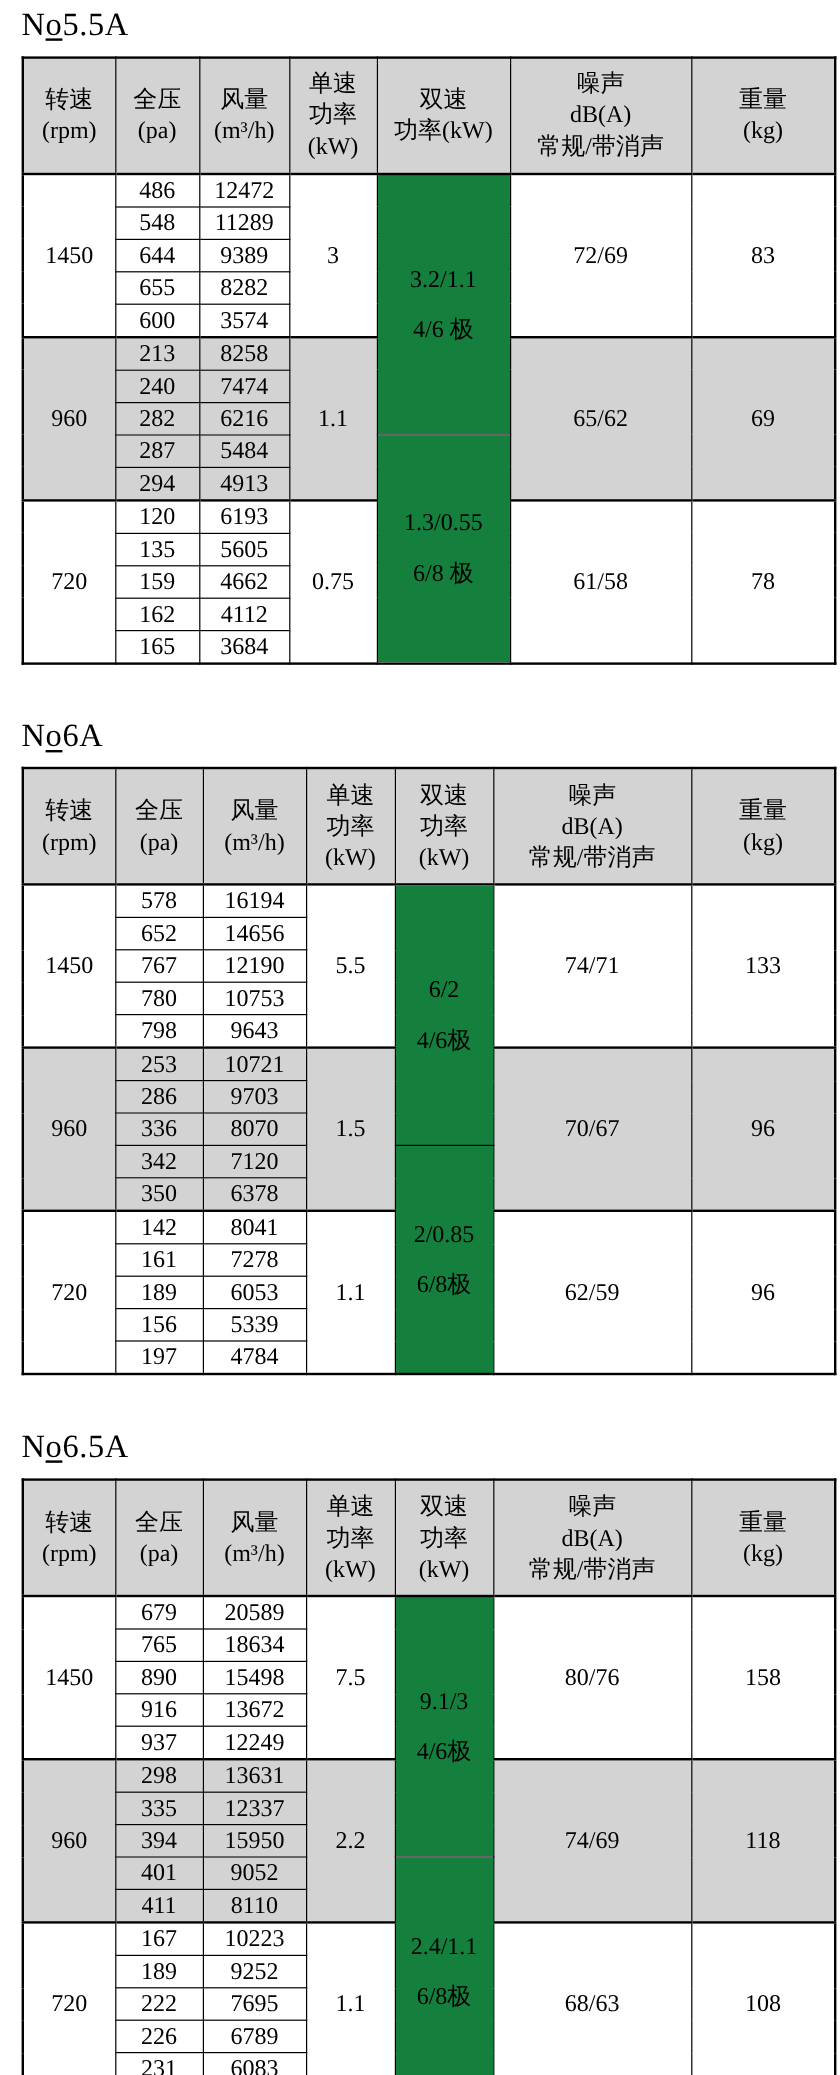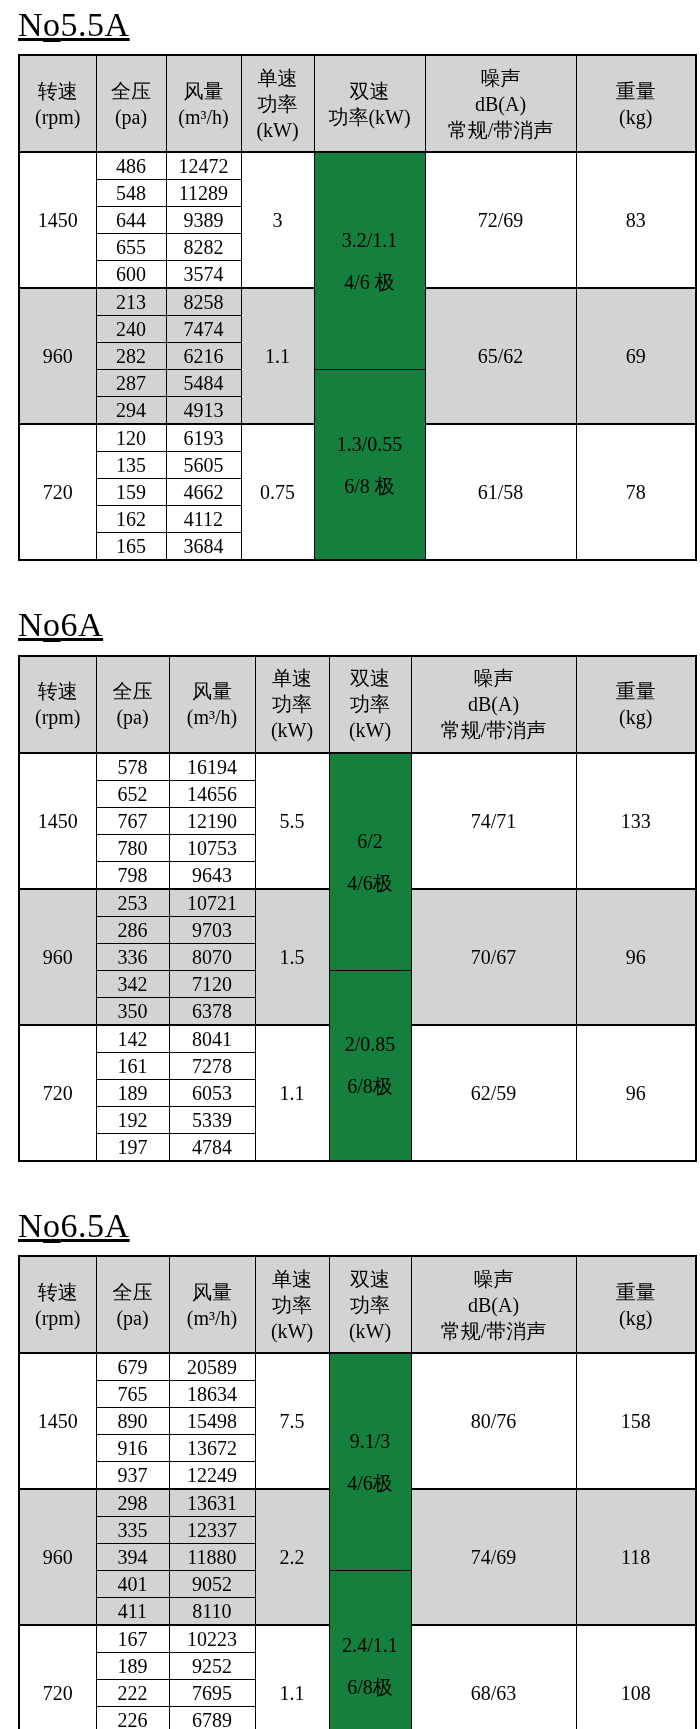--- a/index.html
+++ b/index.html
@@ -4,25 +4,24 @@
 <style>
   html, body { margin:0; padding:0; background:#ffffff; }
   body {
     width:700px;
     font-family:"Liberation Serif","DejaVu Serif",serif;
     color:#000;
     -webkit-font-smoothing:antialiased;
   }
   .wrap { padding:6px 5px 30px 18px; }
   .tbl-title {
-    font-size:34px;
+    font-size:27px;
     line-height:1.1;
     margin:0 0 11px 0;
     letter-spacing:0.5px;
-    text-decoration:underline;
   }
   .tbl-title.later { margin-top:45px; }
   .tbl-title .no-o { text-decoration:underline; text-underline-offset:3px; }
   table.spec {
     border-collapse:collapse;
     table-layout:fixed;
     width:677px;
     border:2px solid #000;
   }
   table.spec th, table.spec td {
@@ -301,21 +300,21 @@
           </tr>
           <tr>
             <td>161</td>
             <td>7278</td>
           </tr>
           <tr>
             <td>189</td>
             <td>6053</td>
           </tr>
           <tr>
-            <td>192</td>
+            <td>156</td>
             <td>5339</td>
           </tr>
           <tr>
             <td>197</td>
             <td>4784</td>
           </tr>
         </tbody>
       </table>
     </div>
 
@@ -402,21 +401,21 @@
             <td rowspan="5" class="shaded">2.2</td>
             <td rowspan="5" class="shaded">74/69</td>
             <td rowspan="5" class="shaded">118</td>
           </tr>
           <tr>
             <td class="shaded">335</td>
             <td class="shaded">12337</td>
           </tr>
           <tr>
             <td class="shaded">394</td>
-            <td class="shaded">11880</td>
+            <td class="shaded">15950</td>
           </tr>
           <tr>
             <td class="shaded">401</td>
             <td class="shaded">9052</td>
             <td rowspan="7" class="dual-cell">
               <span class="ln">2.4/1.1</span>
               <span class="ln">6/8极</span>
             </td>
           </tr>
           <tr>

